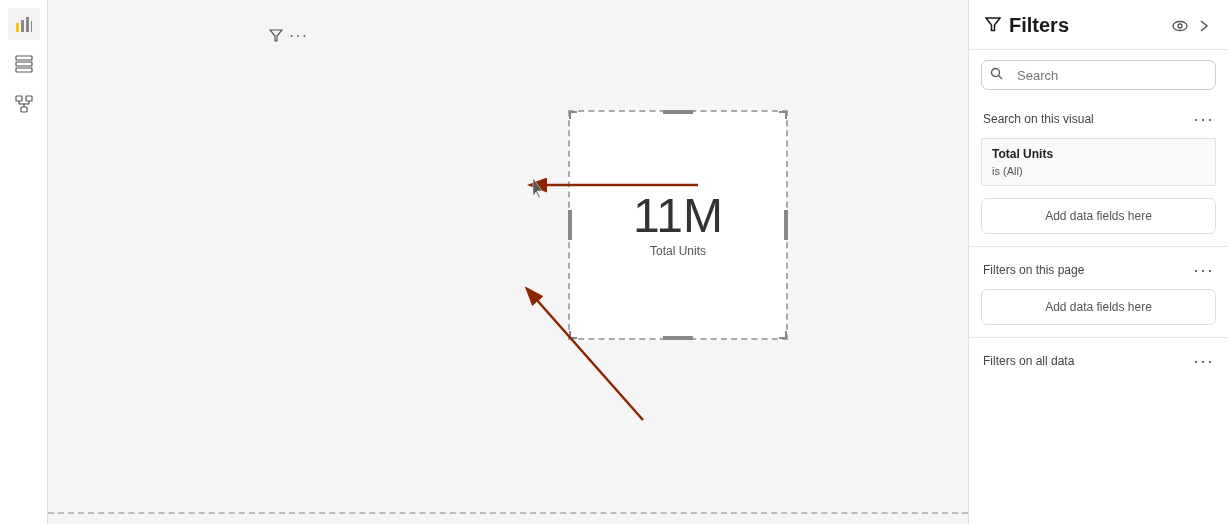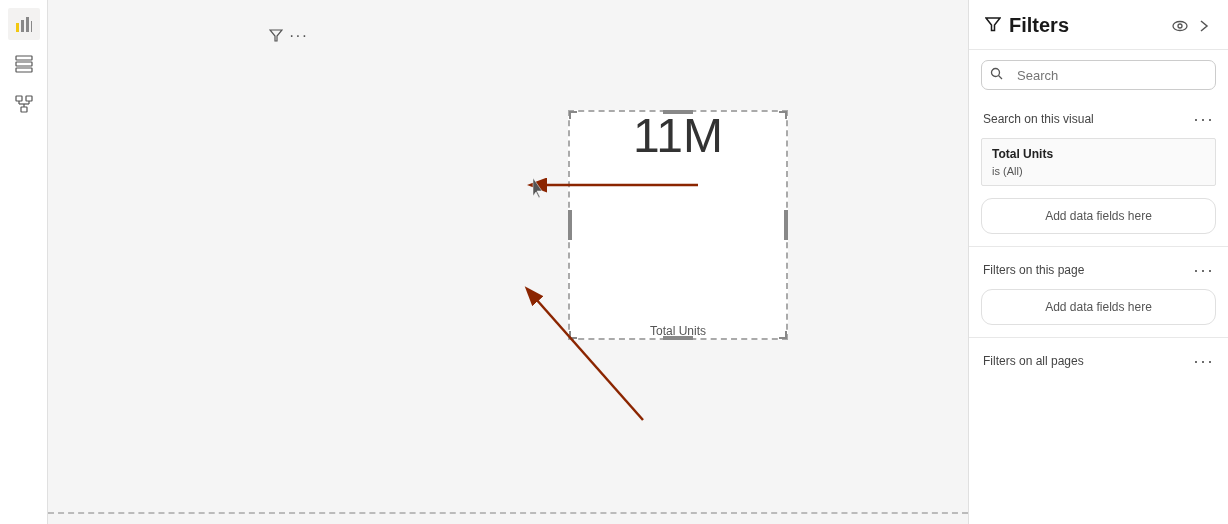--- a/index.html
+++ b/index.html
@@ -63,21 +63,21 @@
       position: absolute;
       top: 55px;
       left: 260px;
       width: 220px;
       height: 230px;
       background: #fff;
       border: 2px dashed #aaa;
       display: flex;
       flex-direction: column;
       align-items: center;
-      justify-content: space-between;
+      justify-content: center;
     }
 
     
     .corner-handle {
       position: absolute;
       width: 8px;
       height: 8px;
       background: transparent;
       border: 2px solid #888;
     }
@@ -229,21 +229,21 @@
     }
     .filter-card-value {
       font-size: 11px;
       color: #555;
       margin-top: 4px;
     }
 
     .add-field-card {
       margin: 4px 12px 8px;
       border: 1px solid #e0e0e0;
-      border-radius: 11px;
+      border-radius: 6px;
       padding: 10px;
       background: #fff;
       text-align: center;
       color: #555;
       font-size: 12px;
       cursor: pointer;
     }
 
     .divider {
       height: 1px;
@@ -385,16 +385,16 @@
   <div class="section-header">
     <span class="section-title">Filters on this page</span>
     <span class="section-more">···</span>
   </div>
 
   <div class="add-field-card">Add data fields here</div>
 
   <div class="divider"></div>
 
   <div class="section-header">
-    <span class="section-title">Filters on all pages</span>
+    <span class="section-title">Filters on all data</span>
     <span class="section-more">···</span>
   </div>
 </div>
 
 </body></html>

